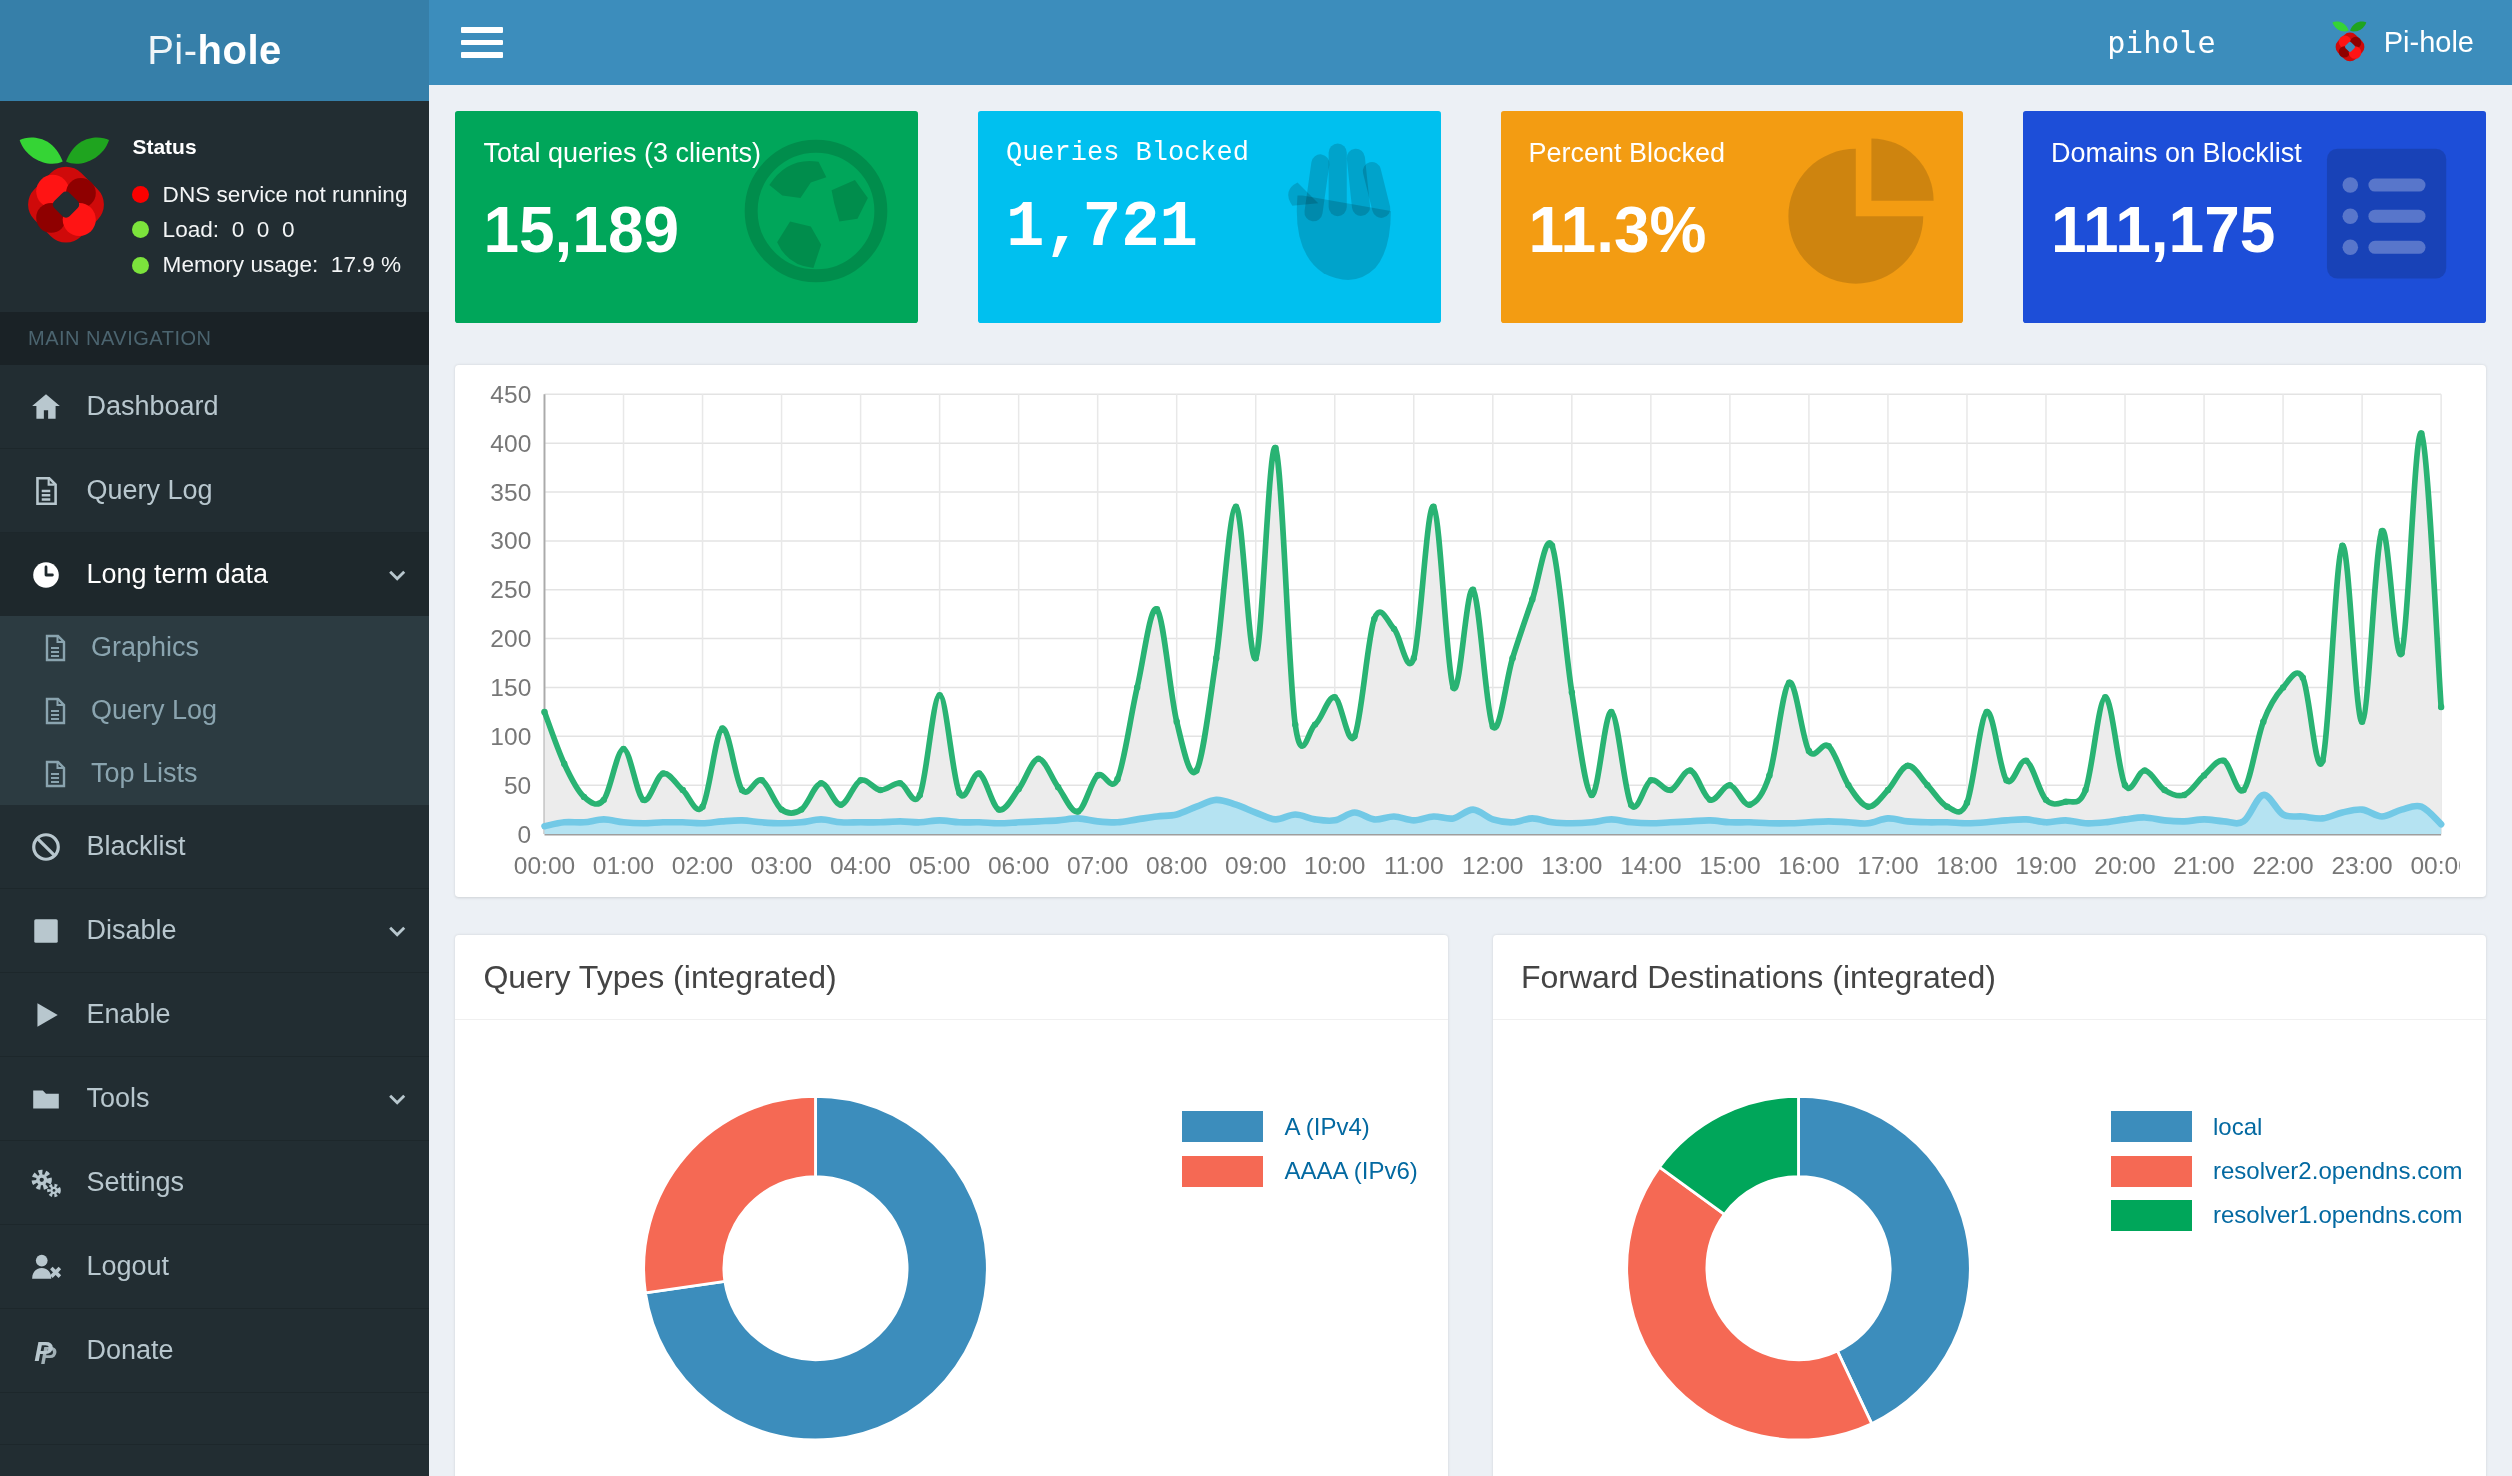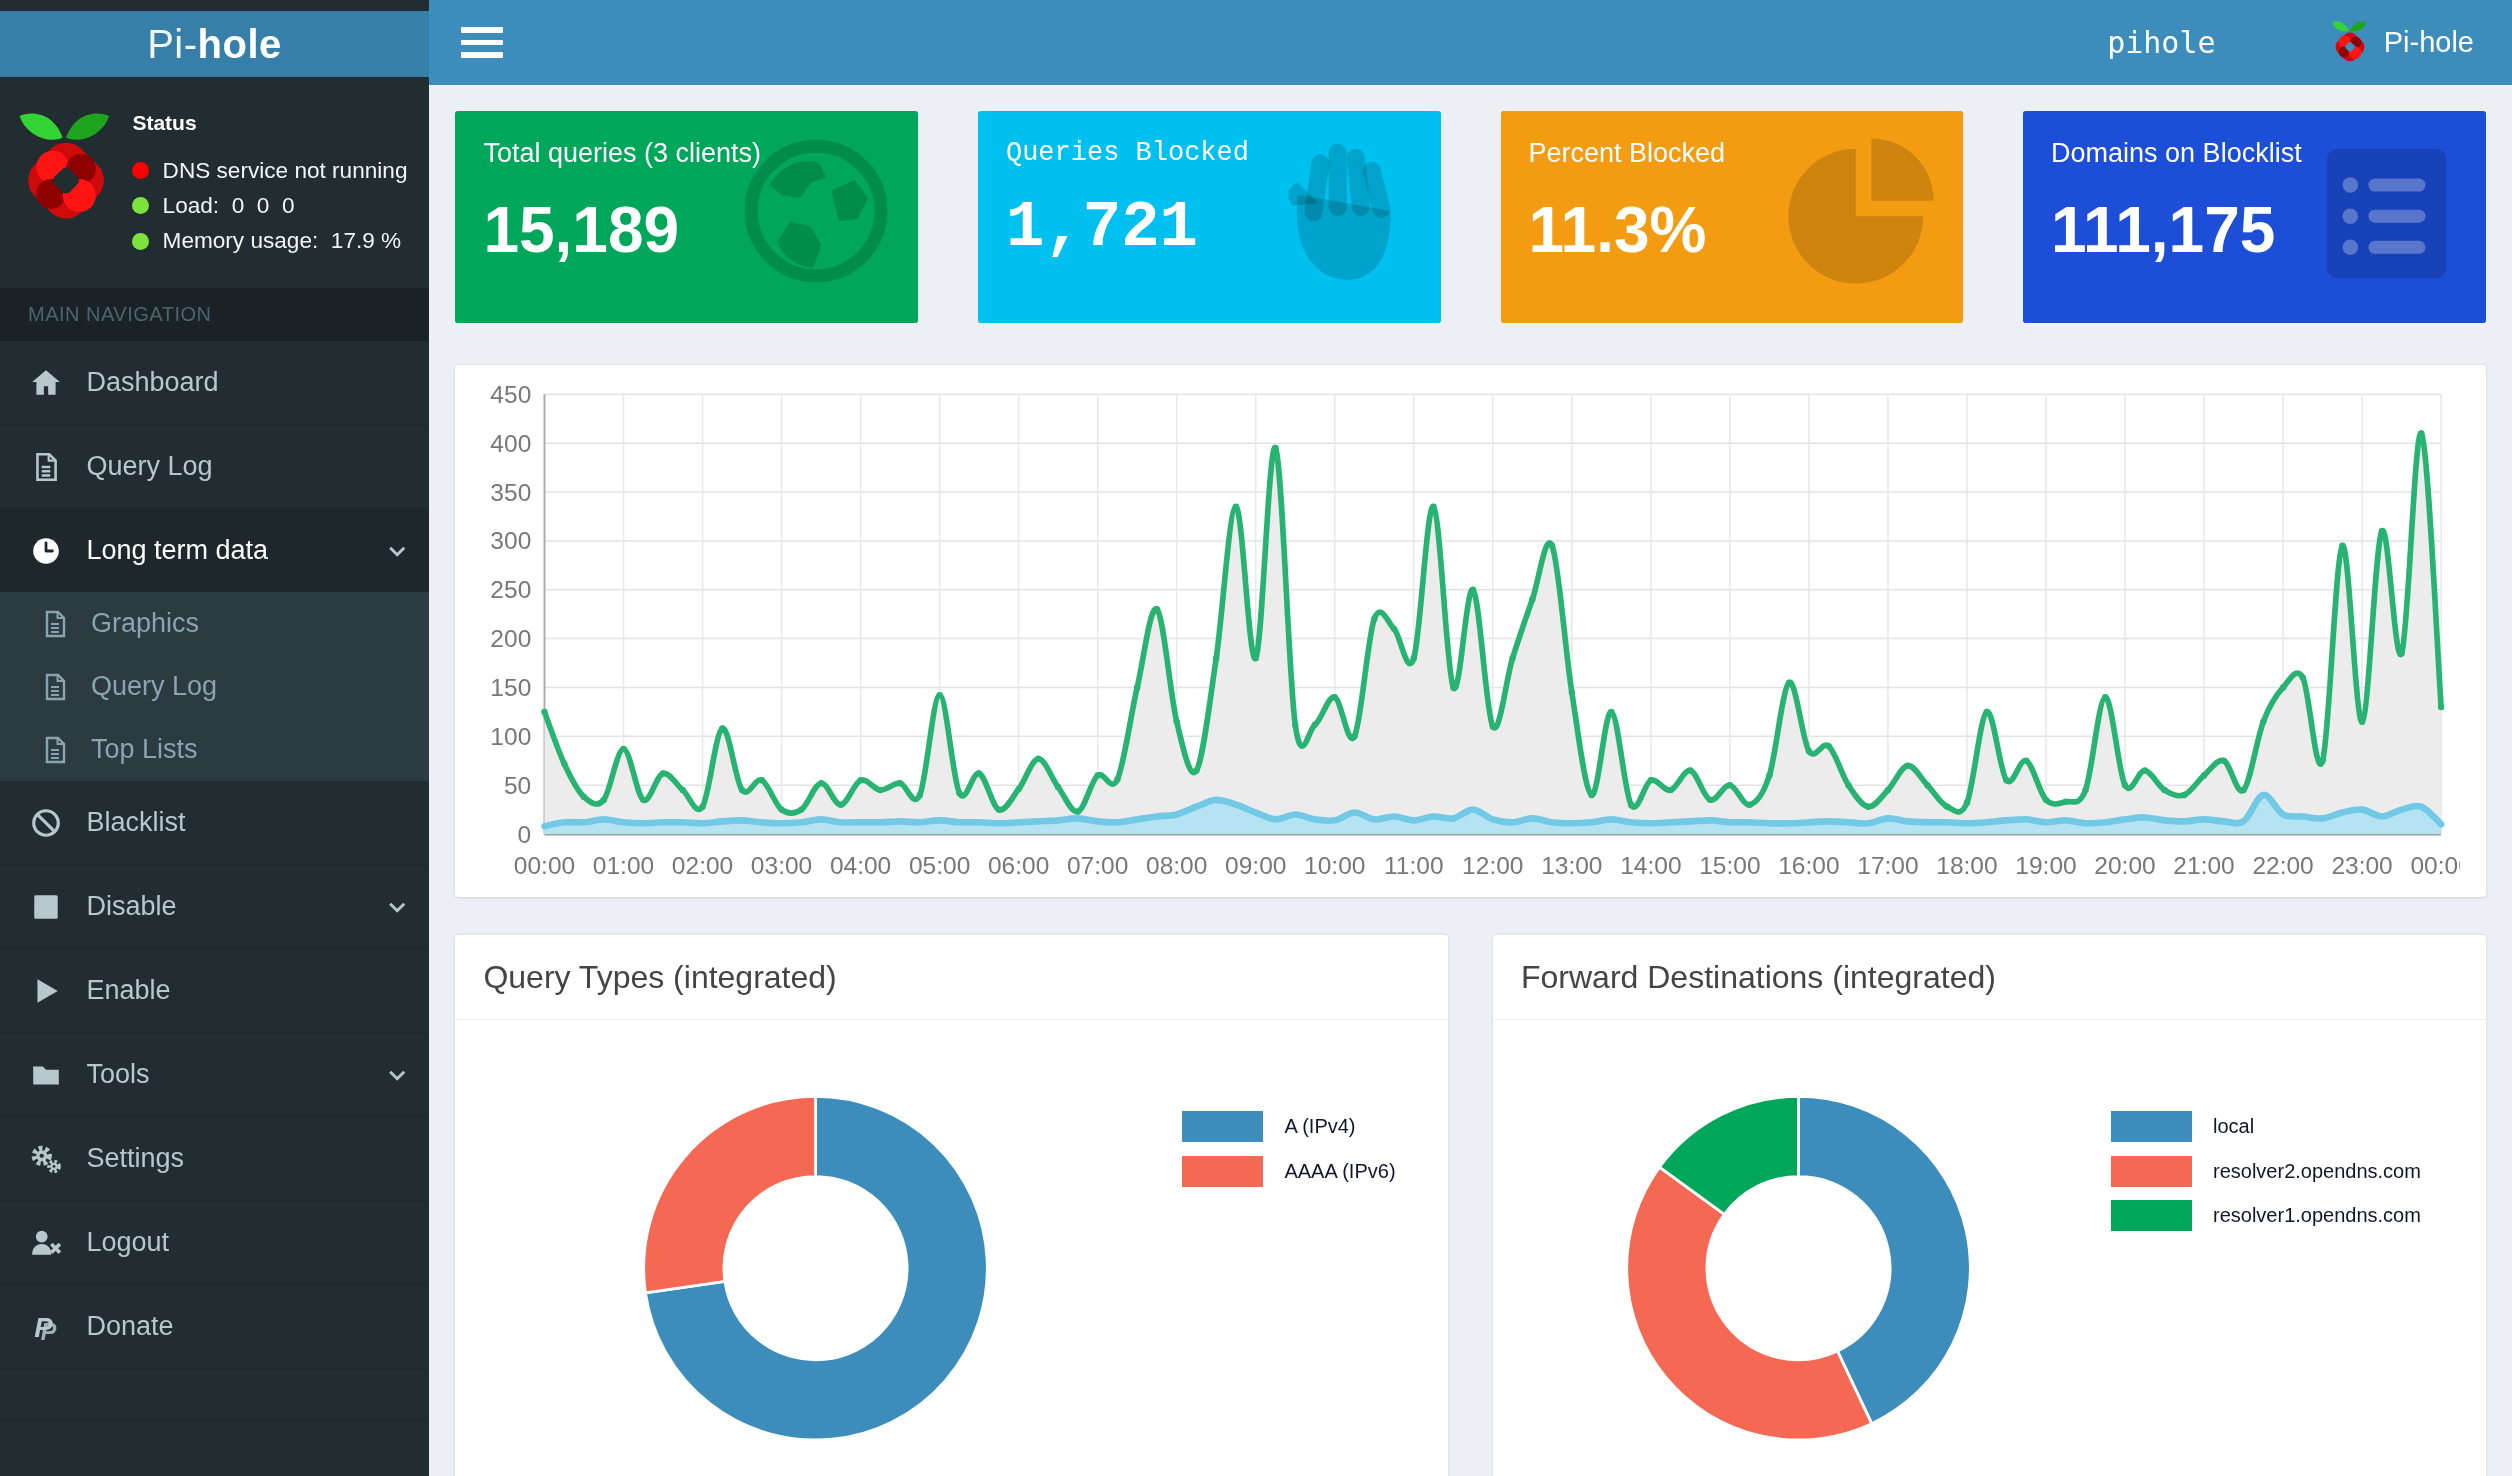--- a/index.html
+++ b/index.html
@@ -2,22 +2,22 @@
 <html style="font-size:15px"><head>
 <meta charset="utf-8">
 <style>
   * { margin:0; padding:0; box-sizing:border-box; }
   html,body { background:#d8dde4; }
   body { font-family:"Liberation Sans","DejaVu Sans",sans-serif; }
   .app { width:2512px; height:1477px; overflow:hidden; display:flex; background:#ecf0f5; position:relative; }
 
   
   .sidebar { width:429px; flex:none; background:#222d32; display:flex; flex-direction:column; }
-  .logo { height:66px; background:#367fa9; color:#fff; display:flex; align-items:center; justify-content:center;
-          font-size:40px; letter-spacing:0.5px; cursor:pointer;margin-top:11px; }
+  .logo { height:101px; background:#367fa9; color:#fff; display:flex; align-items:center; justify-content:center;
+          font-size:40px; letter-spacing:0.5px; cursor:pointer; }
   .logo .lt { font-weight:400; opacity:.92; }
   .logo b { font-weight:700; }
   .status-box { display:flex; padding:19px 13.2px 24.5px 13.2px; color:#fff; }
   .berry-big { width:106px; height:134px; flex:none; margin-top:5.7px; }
   .status-text { margin-left:13.2px; }
   .status-text h3 { font-size:21px; font-weight:700; margin:15px 0 22.6px 0; }
   .status-row { display:flex; align-items:center; font-size:22.6px; margin-bottom:9.4px; color:#f3f5f6; }
   .dot { width:17px; height:17px; border-radius:50%; flex:none; margin-right:13.2px; }
   .status-val { white-space:pre; }
   .nav-label { background:#1a2226; color:#4b646f; font-size:20px; padding:15px 0 15px 28px; letter-spacing:0.5px; }
@@ -61,21 +61,21 @@
   .bottom { display:grid; grid-template-columns:1fr 1fr; gap:45px; margin-top:38px; }
   .donut-wrap { position:relative; height:510px; }
   .donut-svg { position:absolute; top:13.2px; }
   .p-left .donut-svg { left:115px; }
   .p-right .donut-svg { left:60px; }
   .legend { position:absolute; top:91px; }
   .p-left .legend { left:727px; }
   .p-right .legend { left:618px; }
   .leg-row { display:flex; align-items:center; margin-bottom:13.2px; }
   .leg-swatch { width:81px; height:31px; margin-right:21px; flex:none; }
-  .leg-lbl { font-size:20px; color:#0f172a; }
+  .leg-lbl { font-size:24px; color:#0369a1; }
 
   .tick { font-size:26px; fill:#777; font-family:"Liberation Sans","DejaVu Sans",sans-serif; }
 </style>
 </head>
 <body>
 
 <div class="app">
 
   <aside class="sidebar">
     <div class="logo">

